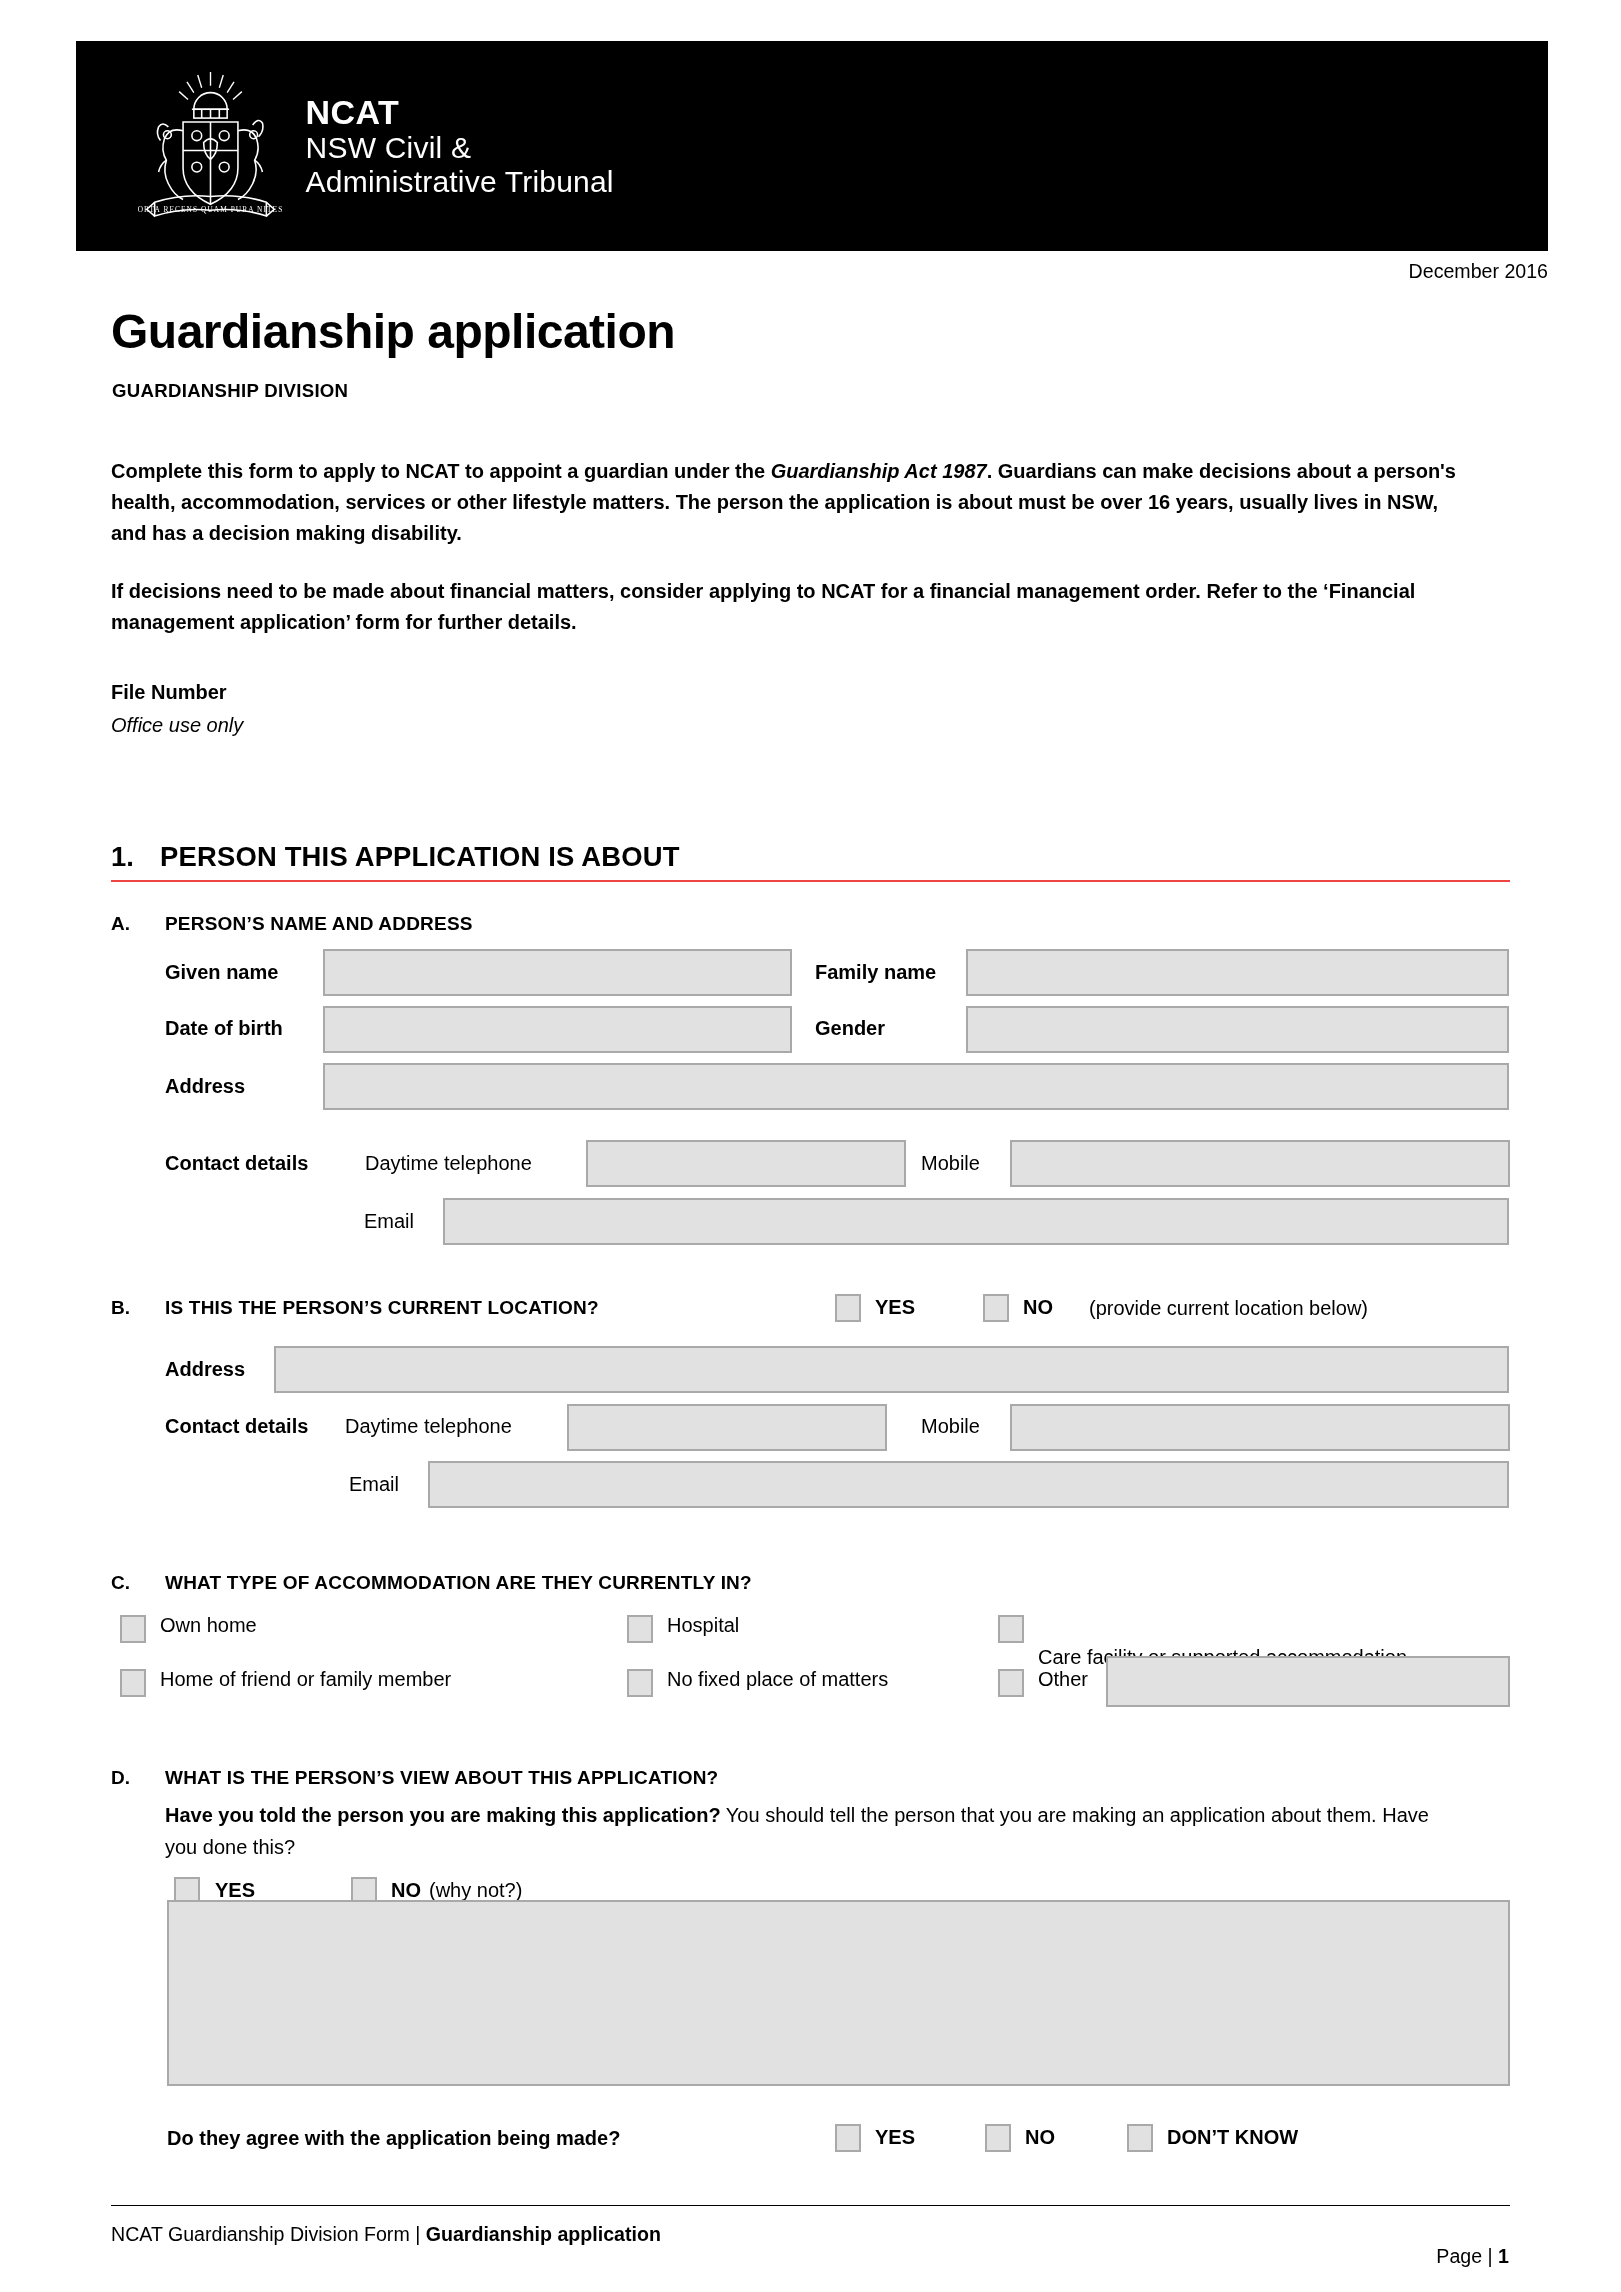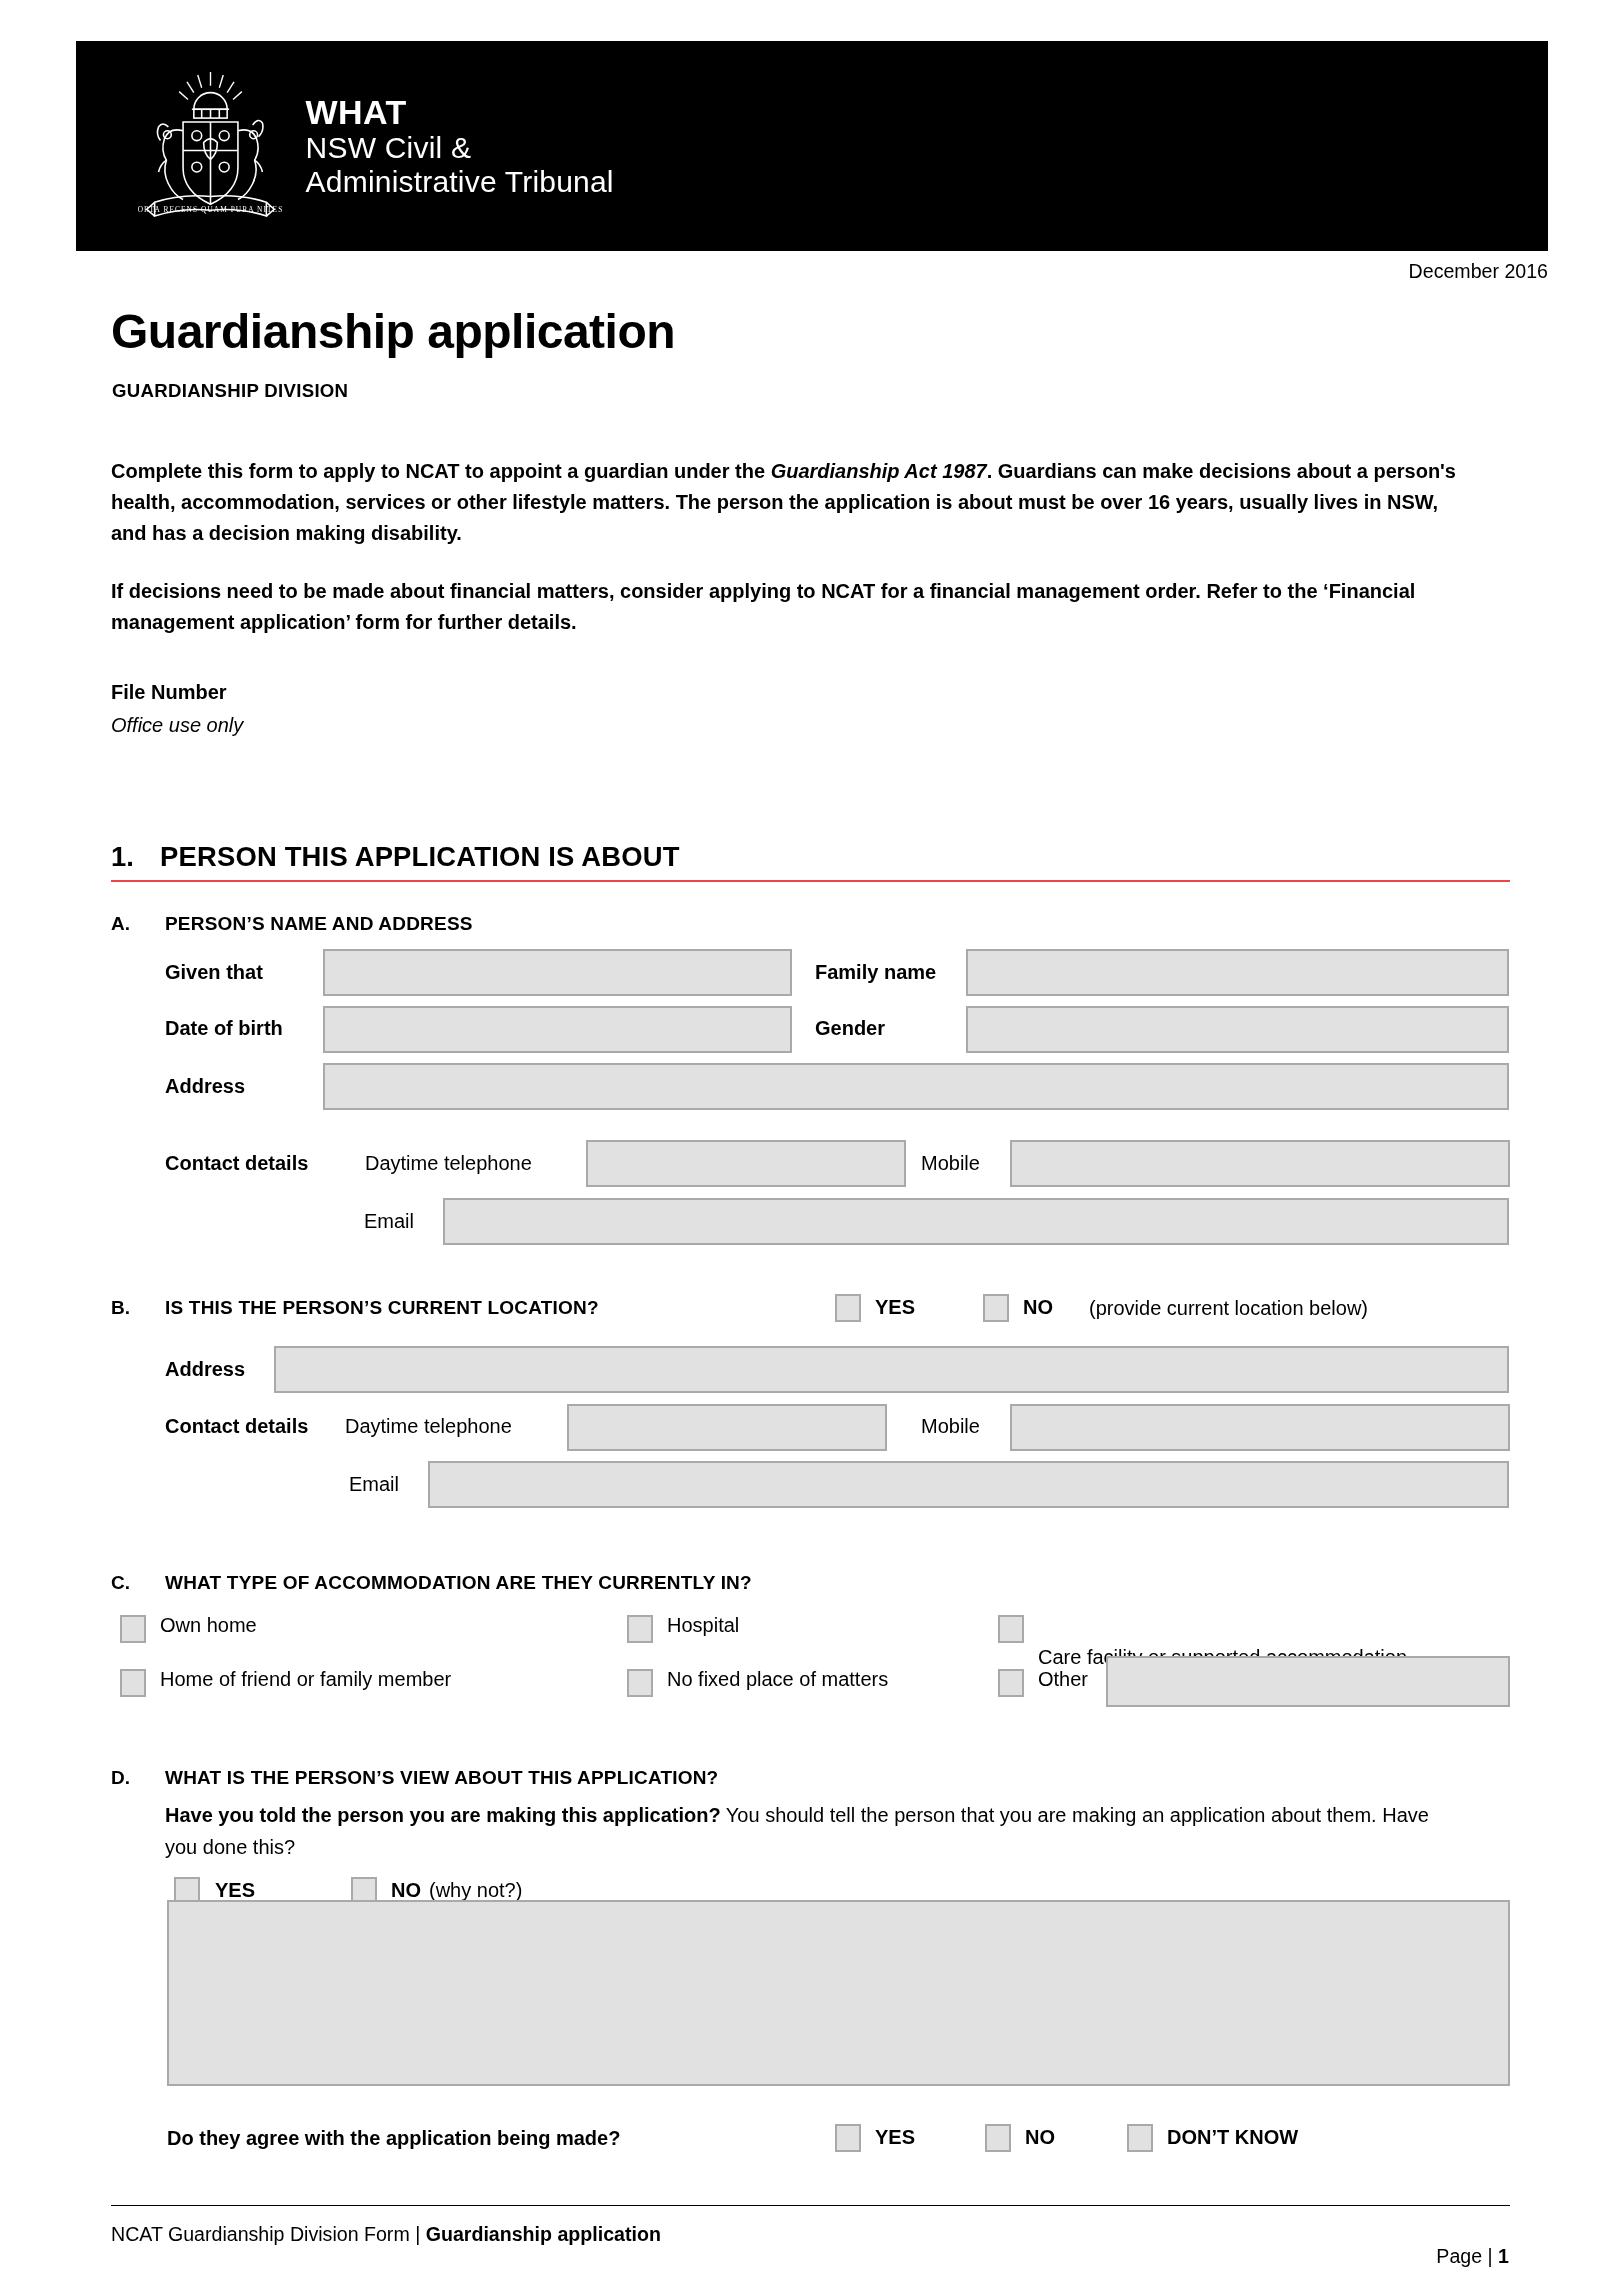--- a/index.html
+++ b/index.html
@@ -247,21 +247,21 @@
         <circle cx="119" cy="70" r="4"></circle>
         <path d="M120 96 Q126 100 128 108"></path>
 
         <path d="M18 139 Q45 130 75 133 Q105 130 132 139 L132 153 Q105 144 75 147 Q45 144 18 153 Z"></path>
         <path d="M18 139 L10 146 L18 153"></path>
         <path d="M132 139 L140 146 L132 153"></path>
       </g>
       <text x="75" y="149" fill="#ffffff" font-size="7.5" font-family="Liberation Serif, serif" text-anchor="middle" letter-spacing="1.1">ORTA RECENS QUAM PURA NITES</text>
     </svg>
     <div class="banner-text">
-      <div class="l1">WHAT</div>
+      <div class="l1">NCAT</div>
       <div class="l2">NSW Civil &amp;</div>
       <div class="l3">Administrative Tribunal</div>
     </div>
   </div>
 
   <div class="doc-date">December 2016</div>
 
   <div class="doc-title">Guardianship application</div>
   <div class="doc-subtitle">GUARDIANSHIP DIVISION</div>
 
@@ -271,21 +271,21 @@
   <div class="file-number">File Number</div>
   <div class="file-sub">Office use only</div>
 
   <div class="sec-heading">
     <span class="num">1.</span><span class="txt">PERSON THIS APPLICATION IS ABOUT</span>
   </div>
 
   <div class="sub-letter" style="top:913px;">A.</div>
   <div class="sub-label" style="left:165px; top:913px;">PERSON’S NAME AND ADDRESS</div>
 
-  <div class="lbl b" style="left:165px; top:961px;">Given that</div>
+  <div class="lbl b" style="left:165px; top:961px;">Given name</div>
   <div class="fld" style="left:323px; top:949px; width:469px; height:47px;"></div>
   <div class="lbl b" style="left:815px; top:961px;">Family name</div>
   <div class="fld" style="left:966px; top:949px; width:543px; height:47px;"></div>
 
   <div class="lbl b" style="left:165px; top:1017px;">Date of birth</div>
   <div class="fld" style="left:323px; top:1006px; width:469px; height:47px;"></div>
   <div class="lbl b" style="left:815px; top:1017px;">Gender</div>
   <div class="fld" style="left:966px; top:1006px; width:543px; height:47px;"></div>
 
   <div class="lbl b" style="left:165px; top:1075px;">Address</div>

